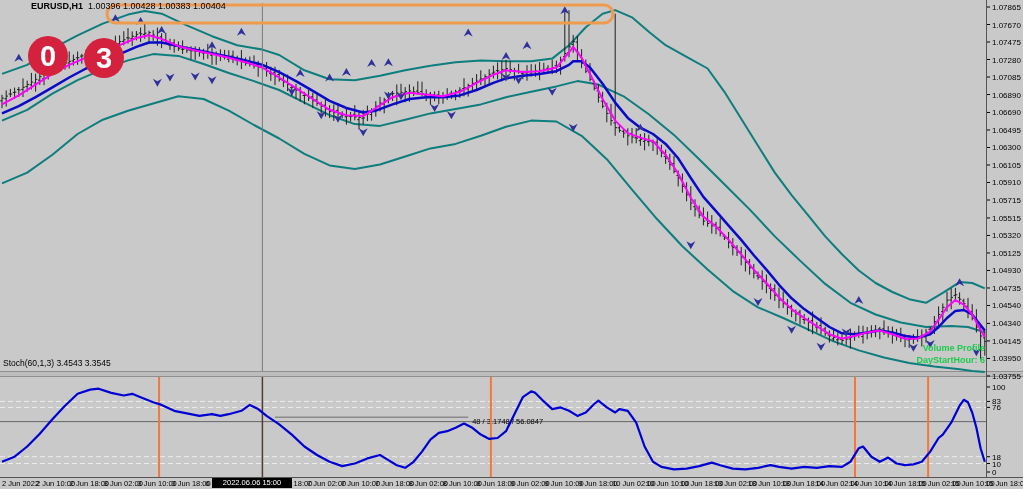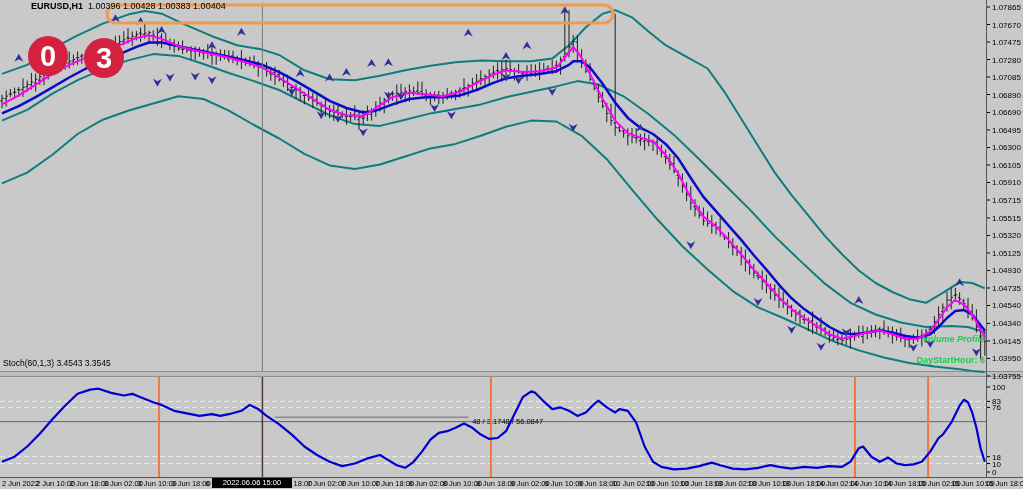--- a/index.html
+++ b/index.html
@@ -9,21 +9,21 @@
   svg text{font-family:"Liberation Sans",sans-serif;fill:#000;}
   .abs{position:absolute;}
   #title-line{left:3px;top:1px;font-size:9px;color:#000;white-space:nowrap;padding-left:28px;}
   #title-line .sym{font-weight:bold;margin-right:5px;}
   #stoch-label{left:3px;top:358px;font-size:8.5px;color:#000;white-space:nowrap;}
   .badge{width:40px;height:40px;border-radius:50%;background:#d4213d;color:#fff;
          font-weight:bold;font-size:29px;text-align:center;line-height:40px;}
   #badge-0{left:28px;top:36px;}
   #badge-3{left:84px;top:38px;}
   .green-label{right:38px;text-align:right;font-size:9px;font-weight:bold;color:#1ecb4e;white-space:nowrap;}
-  #green-line-1{top:334px;font-style:italic;}
+  #green-line-1{top:343px;}
   #green-line-2{top:355px;}
   .axis-highlight{background:#000;color:#fff;text-align:center;white-space:nowrap;}
   #stoch-value-highlight{left:988px;top:416px;width:34px;height:10px;font-size:8px;line-height:10px;margin-left:40px;}
   #time-highlight{left:212px;top:478px;width:80px;height:10px;font-size:7.5px;line-height:10px;}
 </style>
 </head>
 <body>
 
 <div id="app">
   <svg id="plot" width="1023" height="489" viewBox="0 0 1023 489">

